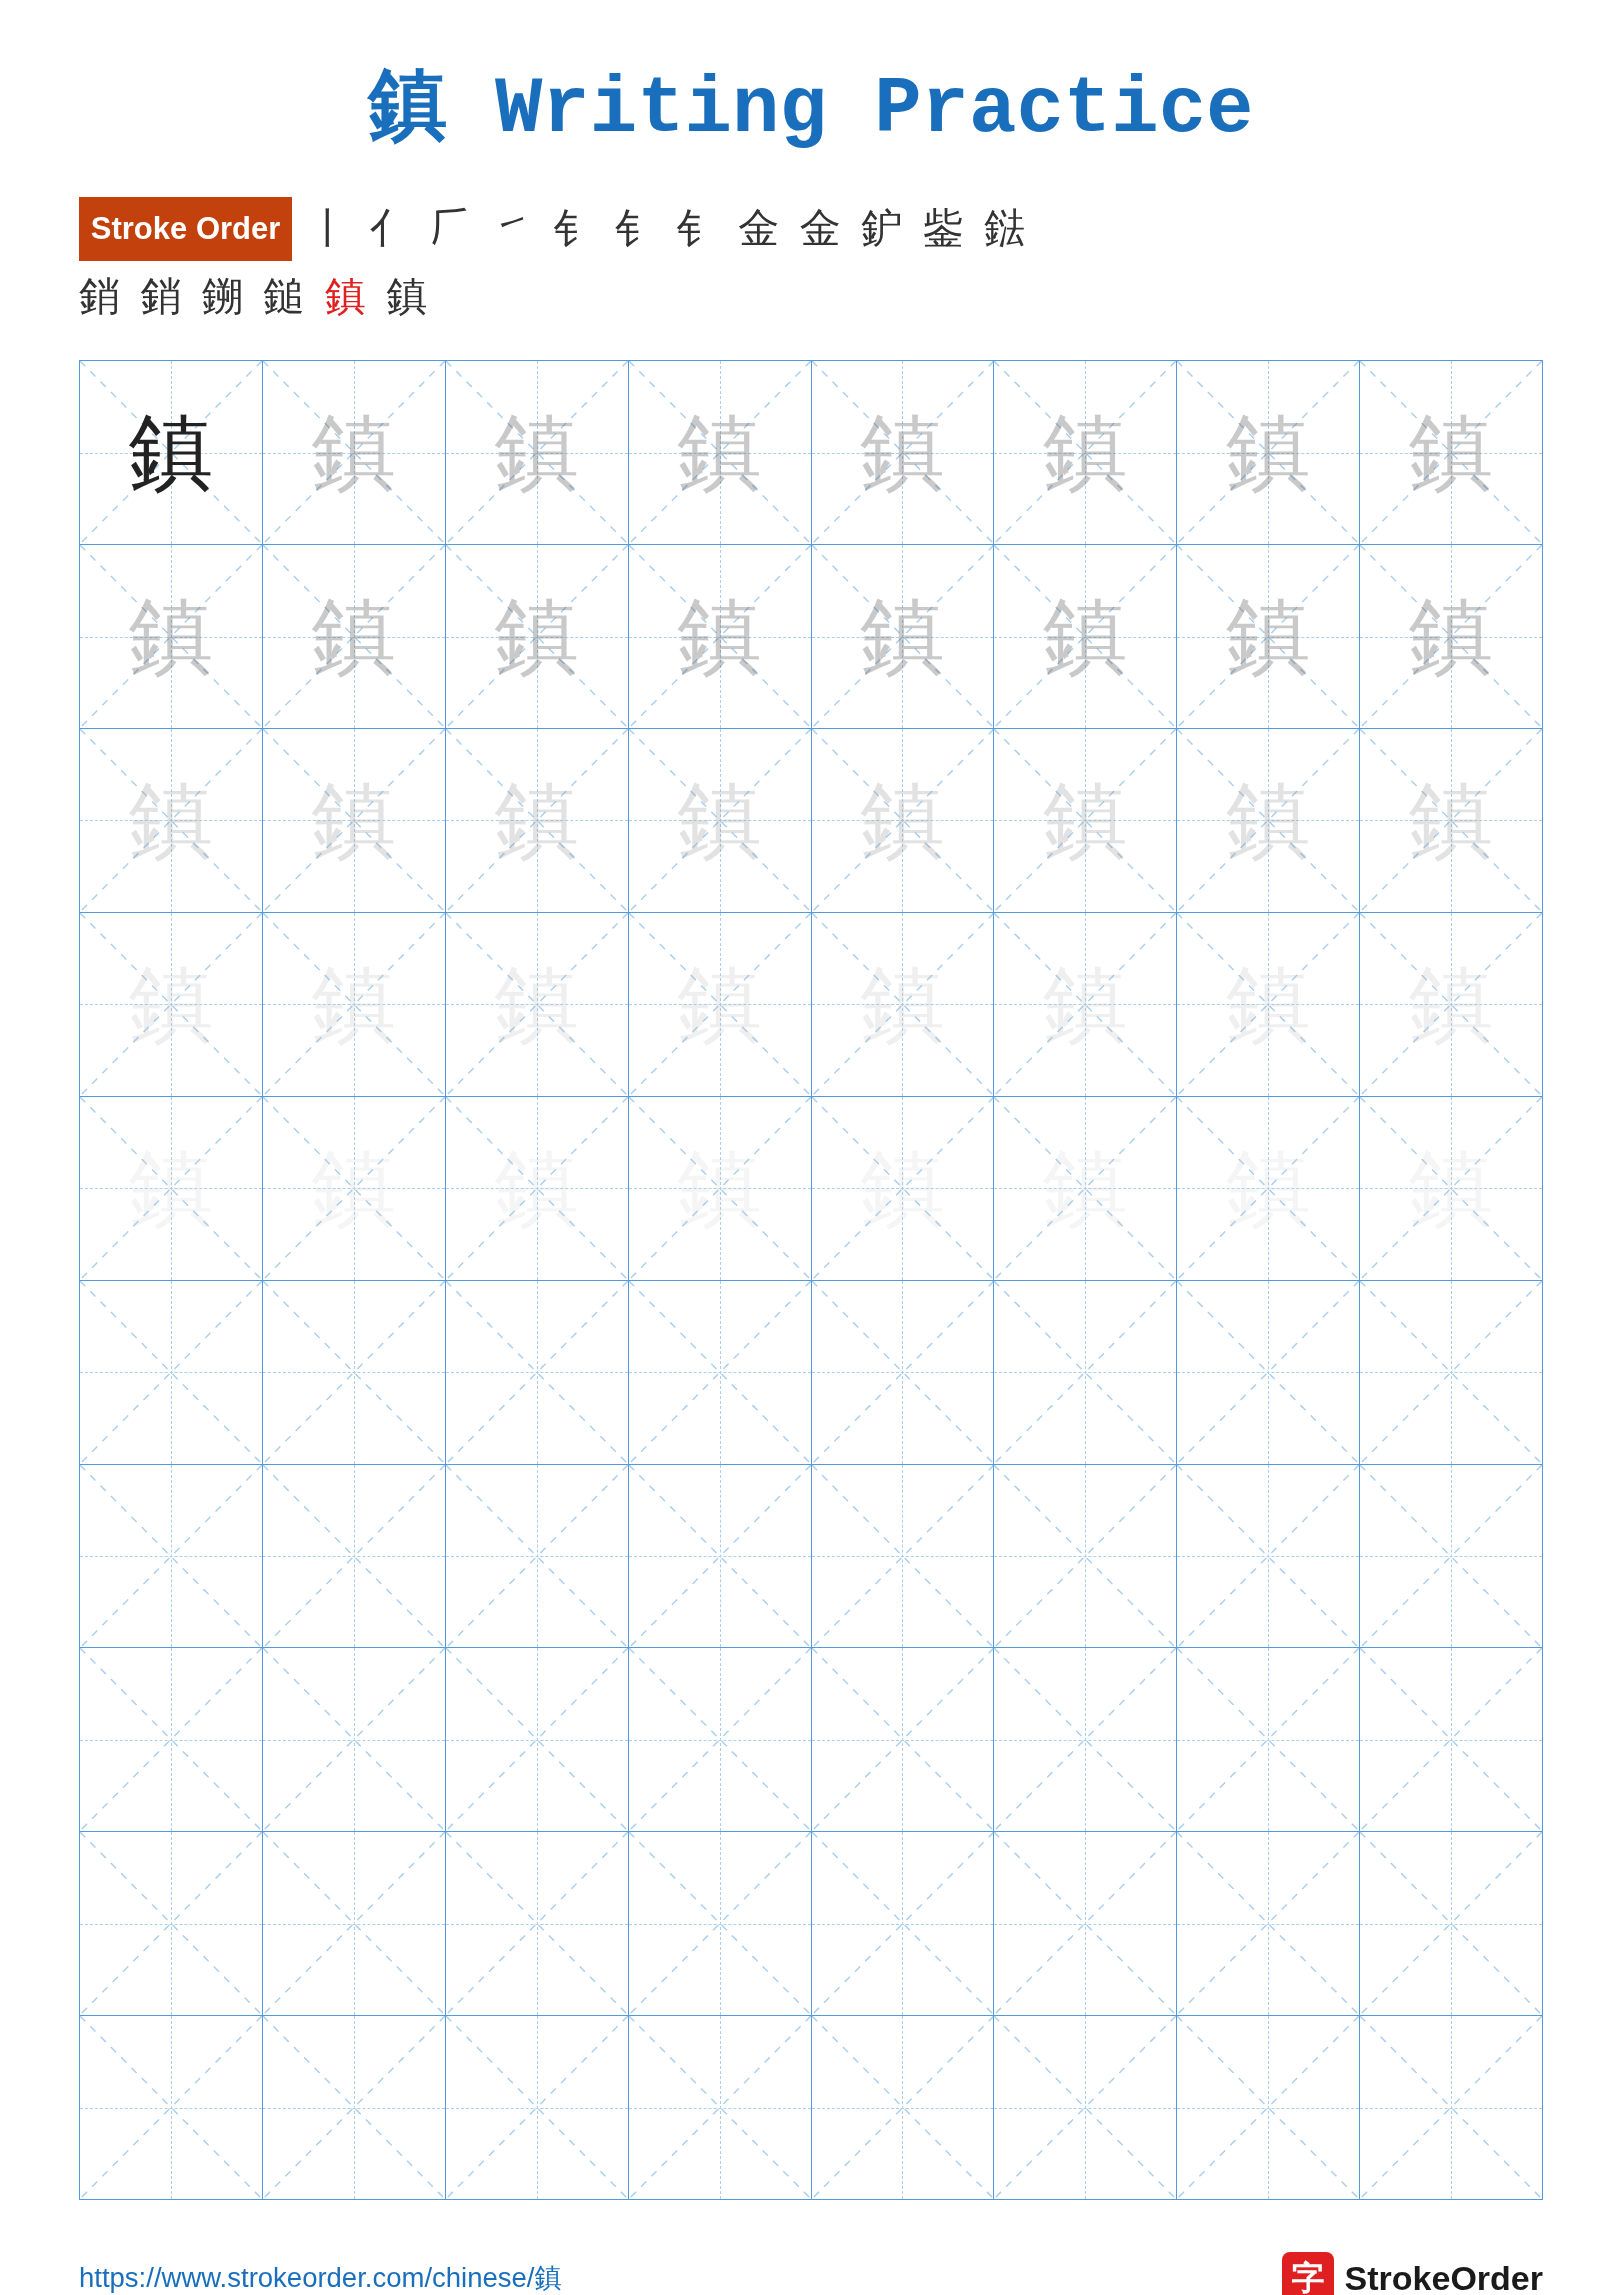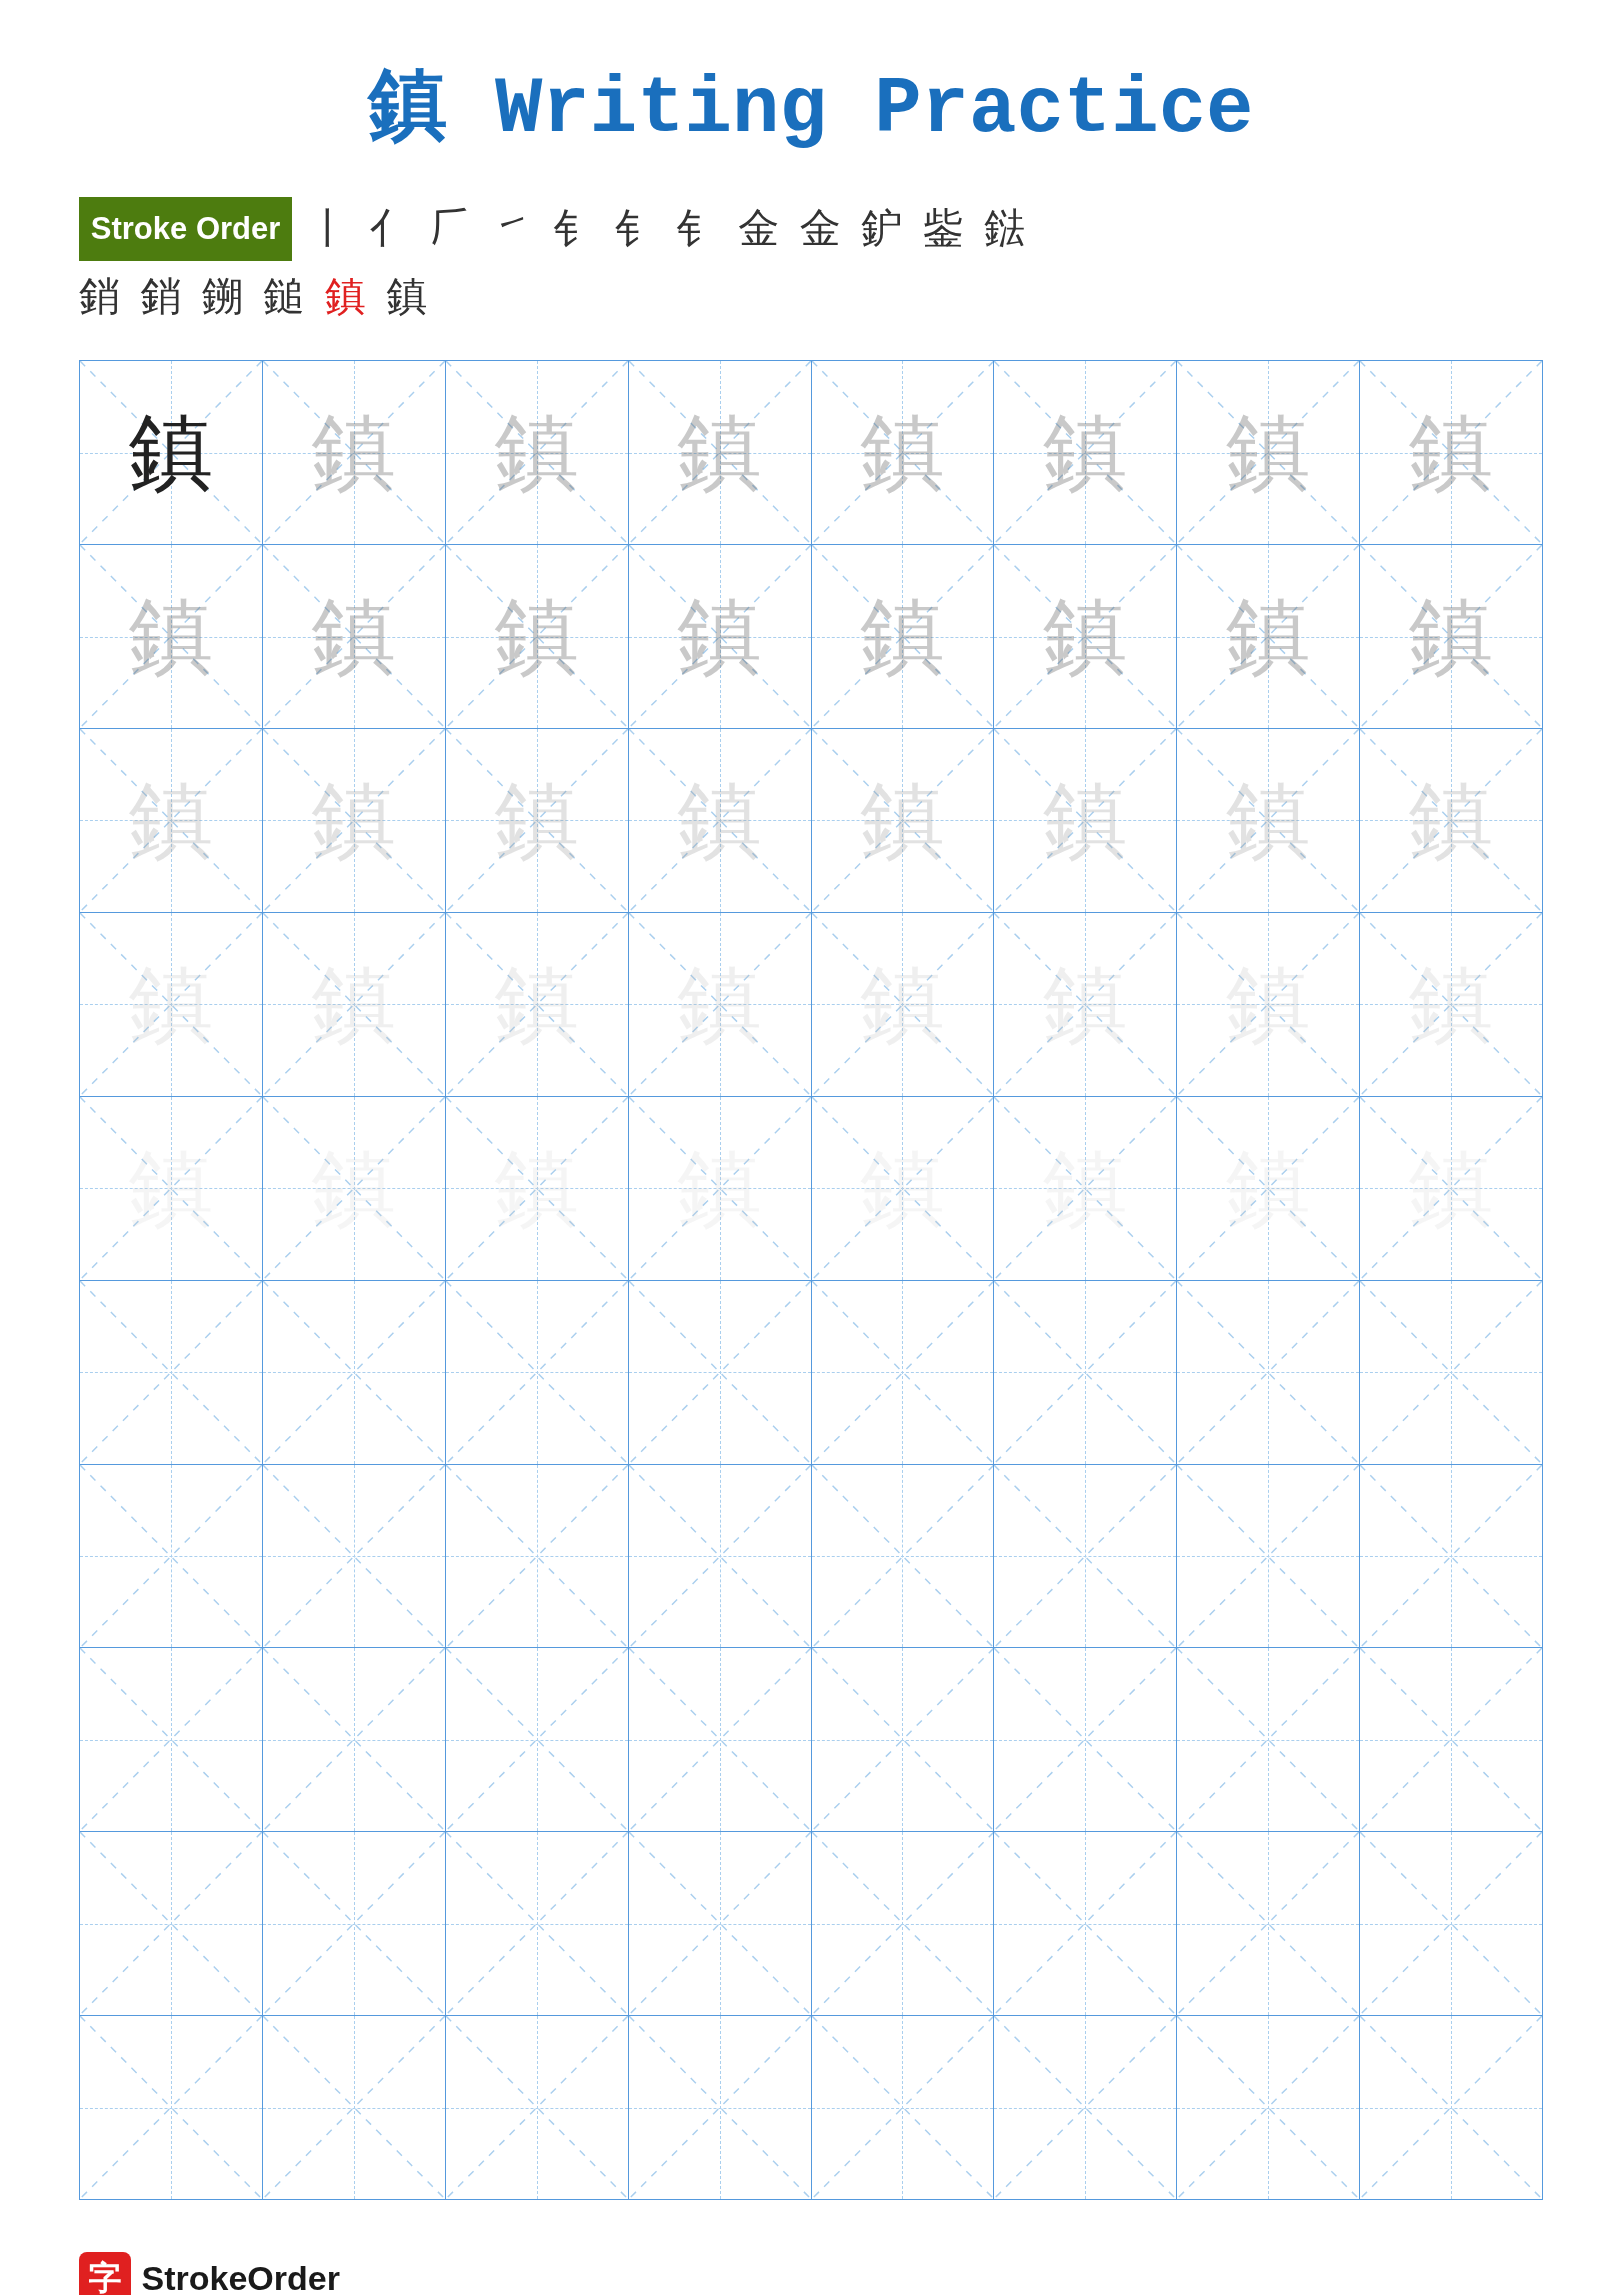--- a/index.html
+++ b/index.html
@@ -24,21 +24,21 @@
       font-family: Liberation Mono, monospace;
     }
 
     
     .stroke-order-section {
       margin-bottom: 33px;
       line-height: 1.8;
     }
     .stroke-order-label {
       display: inline-block;
-      background: #4d7c0f;
+      background: #c2410c;
       color: white;
       font-size: 31px;
       font-family: Arial, sans-serif;
       font-weight: bold;
       padding: 3.9px 11.8px;
       margin-right: 13px;
       vertical-align: middle;
     }
     .stroke-order-chars {
       display: inline;
@@ -729,20 +729,21 @@
       <div class="grid-cell">
         <svg class="cell-diag" viewBox="0 0 100 100" preserveAspectRatio="none">
           <line x1="0" y1="0" x2="100" y2="100" stroke="#aacfee" stroke-width="0.8" stroke-dasharray="4,4"></line>
           <line x1="100" y1="0" x2="0" y2="100" stroke="#aacfee" stroke-width="0.8" stroke-dasharray="4,4"></line>
         </svg>
       </div>
     </div>
   </div>
 
 <div class="footer">
+  <span class="footer-url">https://www.strokeorder.com/chinese/鎮</span>
   <div class="footer-logo">
     <div class="logo-icon">
       <span>字</span>
     </div>
     <span>StrokeOrder</span>
   </div>
 </div>
 
 
 </body></html>

